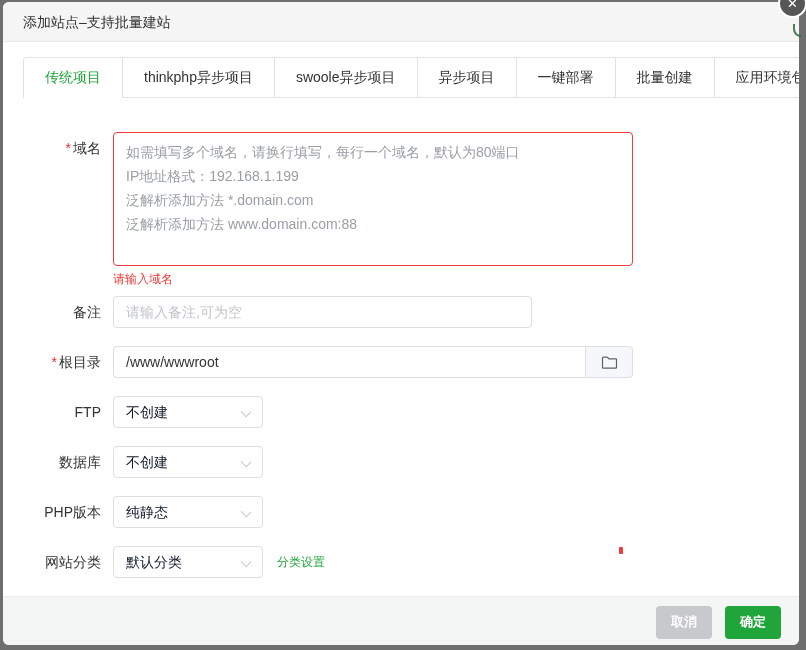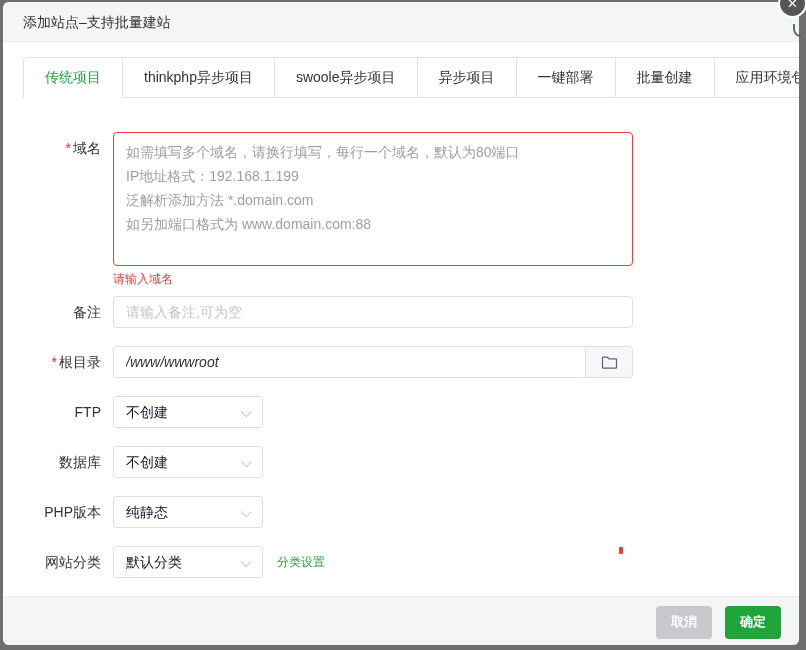--- a/index.html
+++ b/index.html
@@ -96,38 +96,37 @@
     color: #9a9fa6;
     line-height: 24px;
     cursor: text;
     overflow: hidden;
   }
   .domain-box div { white-space: nowrap; }
   .error-text { color: #ef3b3b; font-size: 12px; margin-top: 5px; line-height: 16px; }
   .domain-row { margin-bottom: 9px; }
   
   .text-input {
-    width: 520px; height: 32px;
+    width: 419px; height: 32px;
     border: 1px solid #dcdfe6;
     border-radius: 4px;
     padding: 0 12px;
     font-size: 14px;
     color: #333;
     font-family: "Liberation Sans", "DejaVu Sans", sans-serif;
     outline: none;
     background: #fff;
   }
   .text-input::placeholder { color: #c0c4cc; opacity: 1; }
   
   .input-group { display: flex; width: 520px; }
   .input-group .text-input {
     width: 472px;
     border-radius: 4px 0 0 4px;
     border-right: none;
-    font-style: italic;
   }
   .group-append {
     width: 48px; height: 32px;
     border: 1px solid #dcdfe6;
     border-radius: 0 4px 4px 0;
     background: #f5f7fa;
     display: flex;
     align-items: center;
     justify-content: center;
     cursor: pointer;
@@ -231,21 +230,21 @@
 
       <div class="form-row domain-row">
         <div class="form-label">
           <span class="req">*</span><span>域名</span>
         </div>
         <div class="field">
           <div class="domain-box">
             <div>如需填写多个域名，请换行填写，每行一个域名，默认为80端口</div>
             <div>IP地址格式：192.168.1.199</div>
             <div>泛解析添加方法 *.domain.com</div>
-            <div>如另加端口格式为 www.domain.com:88</div>
+            <div>泛解析添加方法 www.domain.com:88</div>
           </div>
           <div class="error-text">请输入域名</div>
         </div>
       </div>
 
       <div class="form-row">
         <div class="form-label">备注</div>
         <div class="field">
           <input class="text-input" type="text" placeholder="请输入备注,可为空" style="">
         </div>

